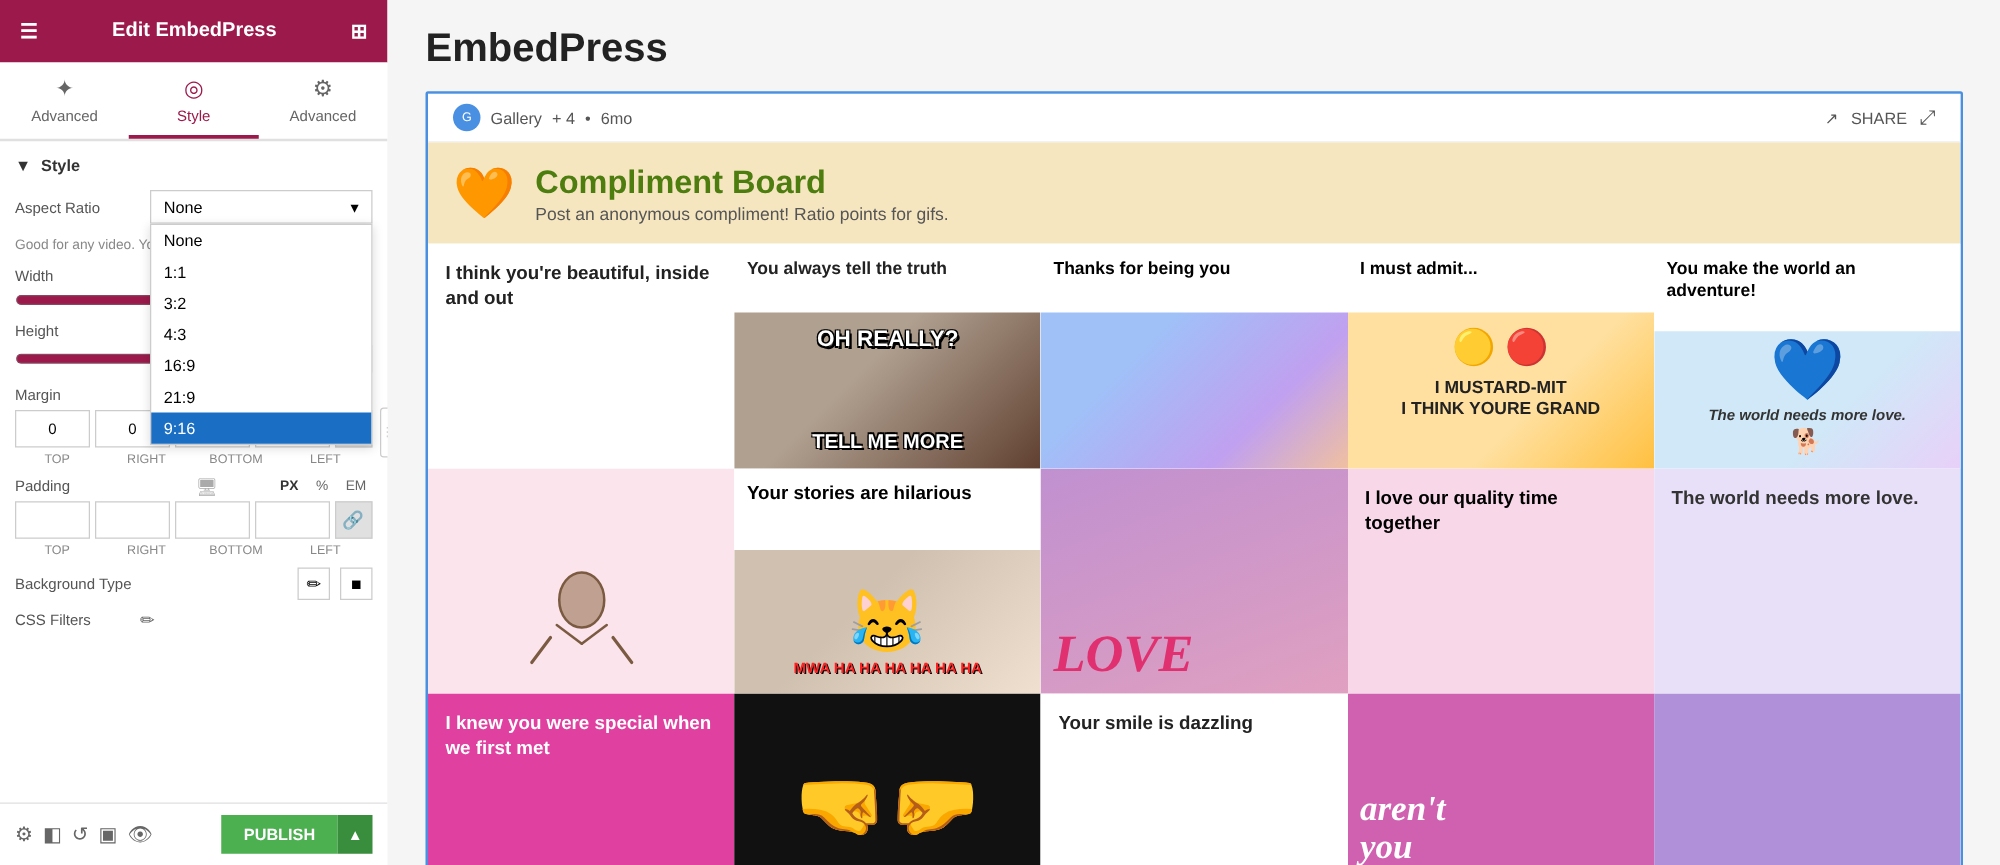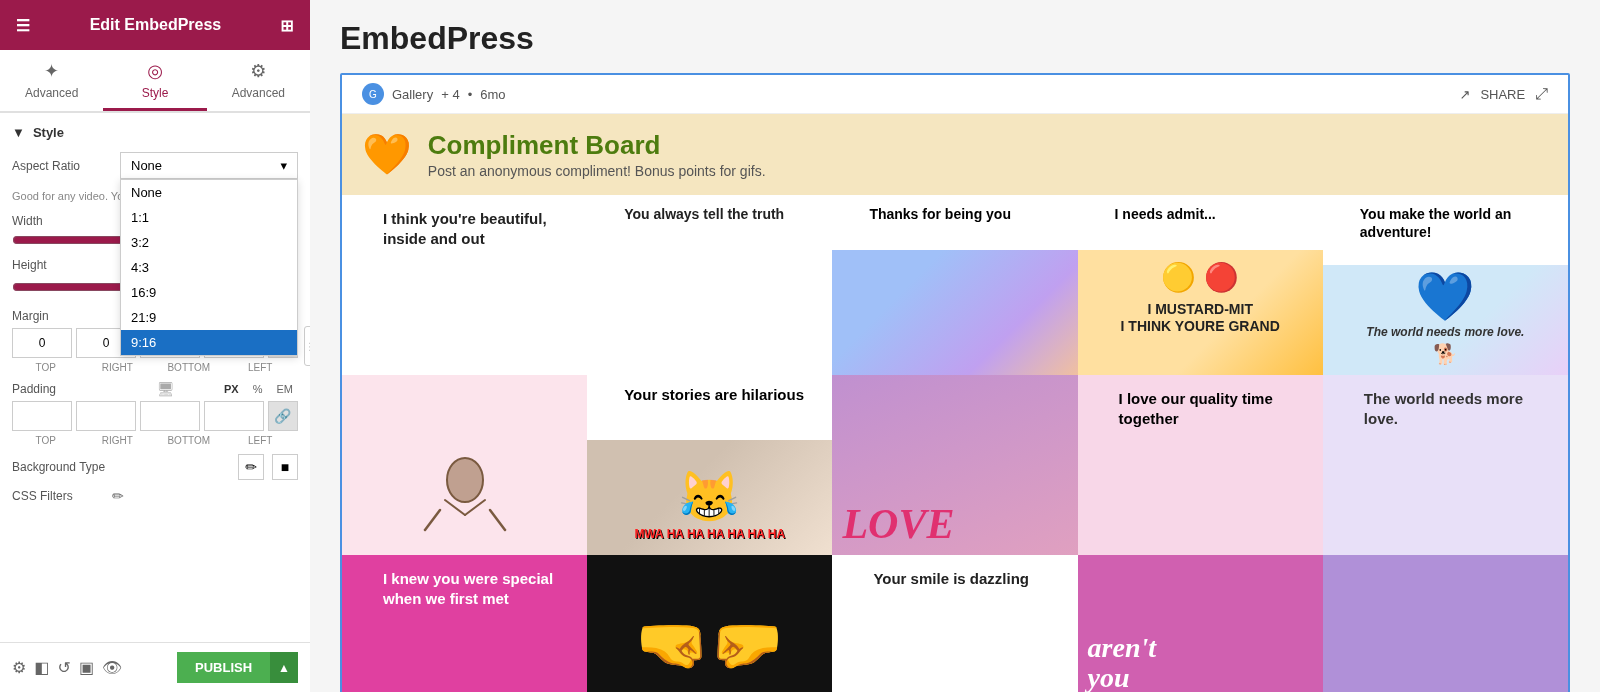--- a/index.html
+++ b/index.html
@@ -292,21 +292,20 @@
     .grid-item.dark { background: #222; color: #fff; }
 
     
     .fake-img {
       position: absolute;
       top: 0; left: 0; right: 0; bottom: 0;
     }
     .item-text {
       position: relative;
       z-index: 2;
-      margin-left: 27px;
     }
     .meme-monkey { background: linear-gradient(135deg, #b0a090 40%, #604030 100%); }
     .meme-galaxy { background: linear-gradient(135deg, #a0c0f8 30%, #c0a0f0 70%, #f0c0a0 100%); }
     .meme-mustard { background: linear-gradient(135deg, #ffe0a0 60%, #ffc040 100%); }
     .meme-balloon { background: linear-gradient(135deg, #d0e8f8 60%, #e8d0f8 100%); }
     .meme-cat { background: linear-gradient(135deg, #d0c0b0 40%, #f0e0d0 100%); }
 
     .meme-text-overlay {
       position: absolute;
       z-index: 3;
@@ -506,41 +505,45 @@
         <span>↗</span>
         <span style="font-size:13px;color:#555;cursor:pointer;">SHARE</span>
         <span style="font-size:16px;color:#555;cursor:pointer;">⤢</span>
       </div>
     </div>
 
     <div class="embed-header">
       <span class="embed-heart">🧡</span>
       <div class="embed-title-block">
         <div class="embed-title">Compliment Board</div>
-        <div class="embed-subtitle">Post an anonymous compliment! Bonus points for gifs.</div>
+        <div class="embed-subtitle">Post an anonymous compliment! Ratio points for gifs.</div>
       </div>
     </div>
 
     <div class="gallery-grid">
 
       <div class="grid-item white" style="background:#fff;">
         <span class="item-text">I think you're beautiful, inside and out</span>
       </div>
 
       <div class="grid-item white" style="background:#fff;padding:10px 10px 0;">
         <span class="item-text" style="font-size:14px;">You always tell the truth</span>
+        <div class="fake-img meme-monkey" style="top:55px;left:0;right:0;bottom:0;position:absolute;border-radius:0;">
+          <span class="meme-text-overlay meme-text-center oh-really">OH REALLY?</span>
+          <span class="meme-text-overlay meme-text-center tell-me-more">TELL ME MORE</span>
+        </div>
       </div>
 
       <div class="grid-item" style="background:#fff;padding:10px;">
         <span class="item-text" style="font-size:14px;z-index:2;">Thanks for being you</span>
         <div class="fake-img meme-galaxy" style="top:55px;left:0;right:0;bottom:0;position:absolute;"></div>
       </div>
 
       <div class="grid-item" style="background:#fff;padding:10px;">
-        <span class="item-text" style="font-size:14px;">I needs admit...</span>
+        <span class="item-text" style="font-size:14px;">I must admit...</span>
         <div class="fake-img meme-mustard" style="top:55px;left:0;right:0;bottom:0;position:absolute;">
 
           <div style="position:absolute;top:10px;left:50%;transform:translateX(-50%);display:flex;gap:8px;font-size:28px;">
             <span>🟡</span>
               <span>🔴</span>
           </div>
           <span class="meme-text-overlay mustard-text1 meme-text-center">I MUSTARD-MIT</span>
           <span class="meme-text-overlay mustard-text2 meme-text-center">I THINK YOURE GRAND</span>
         </div>
       </div>

